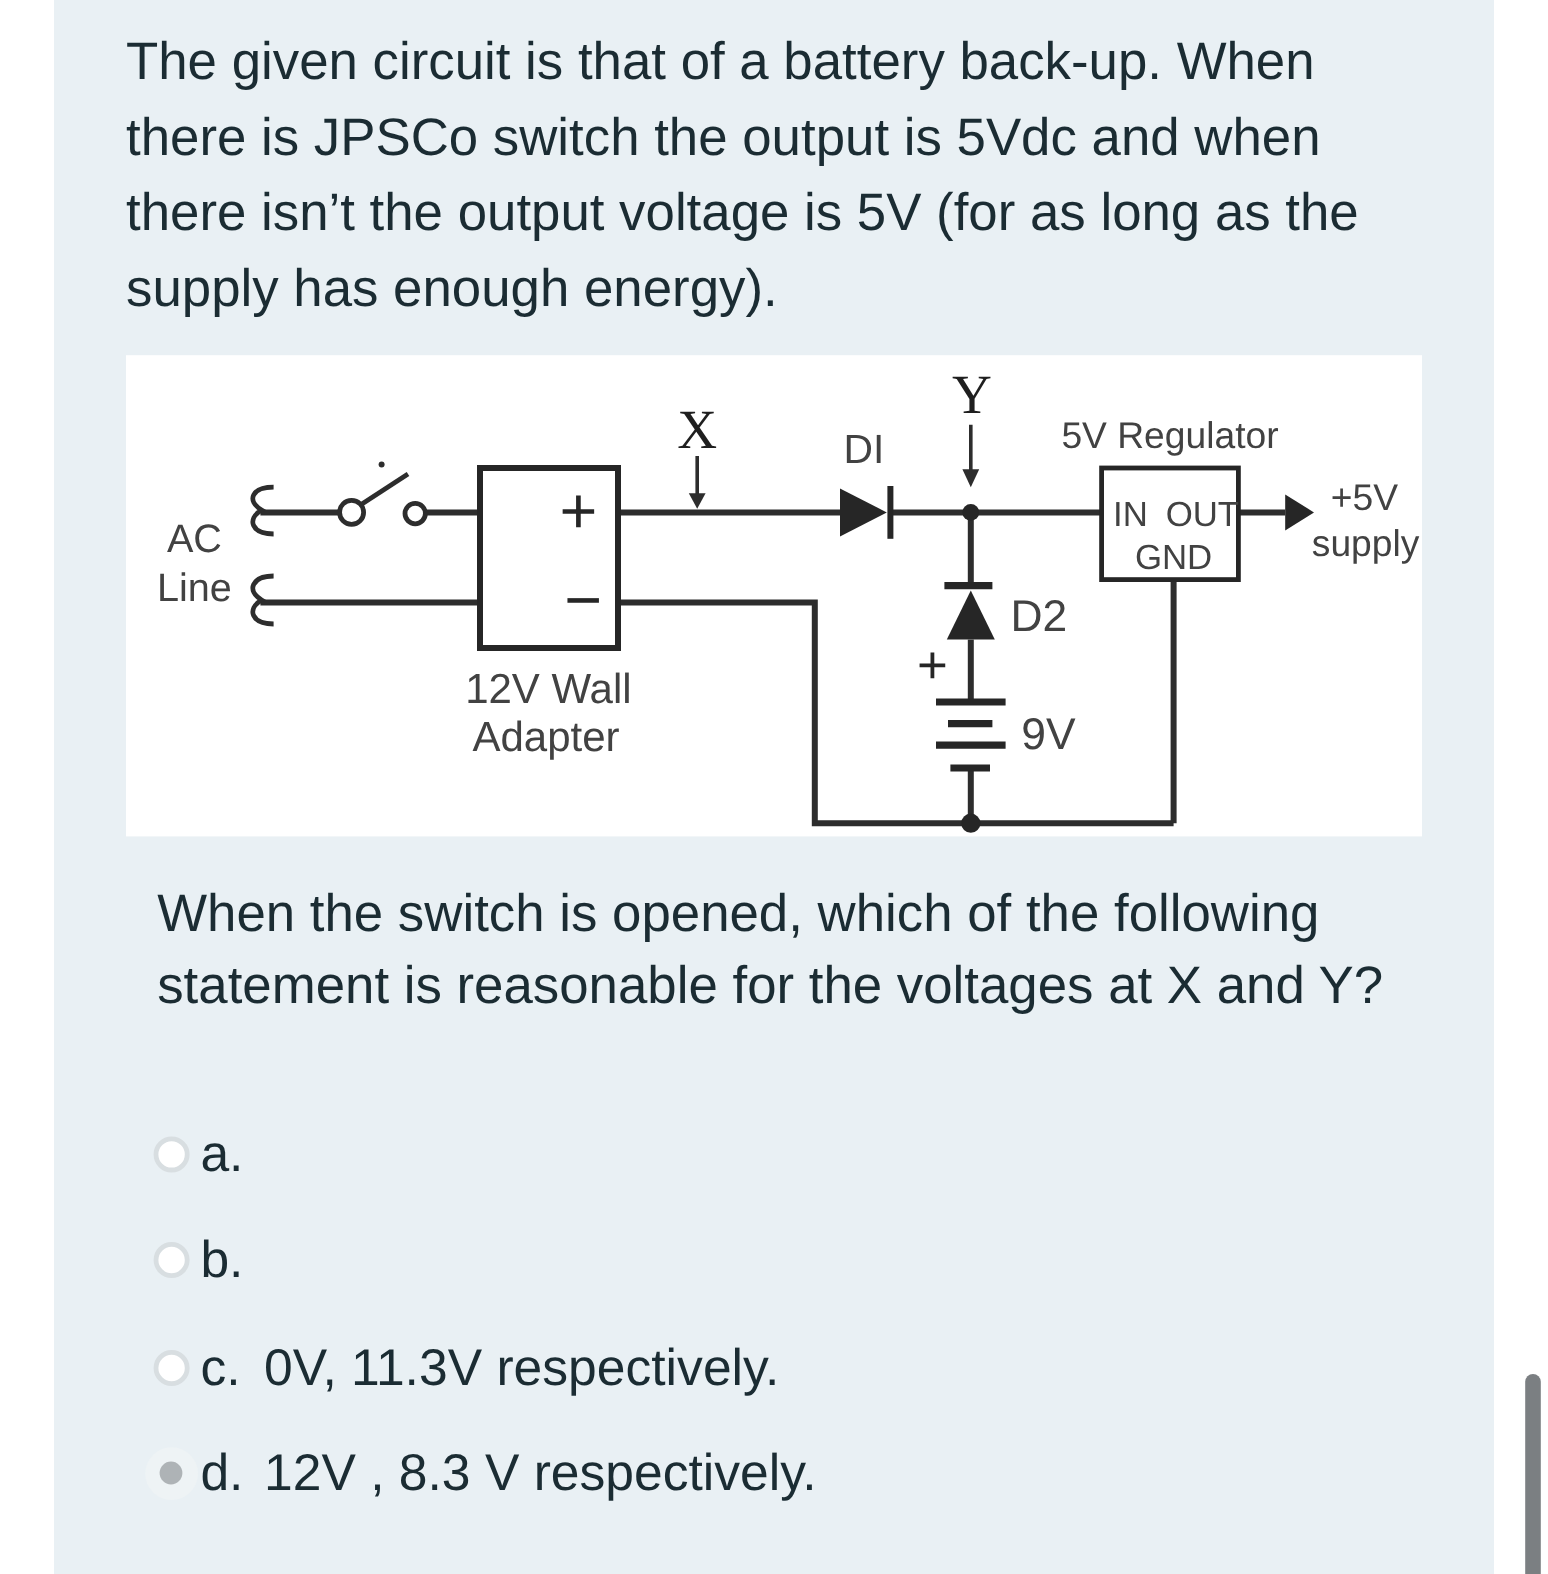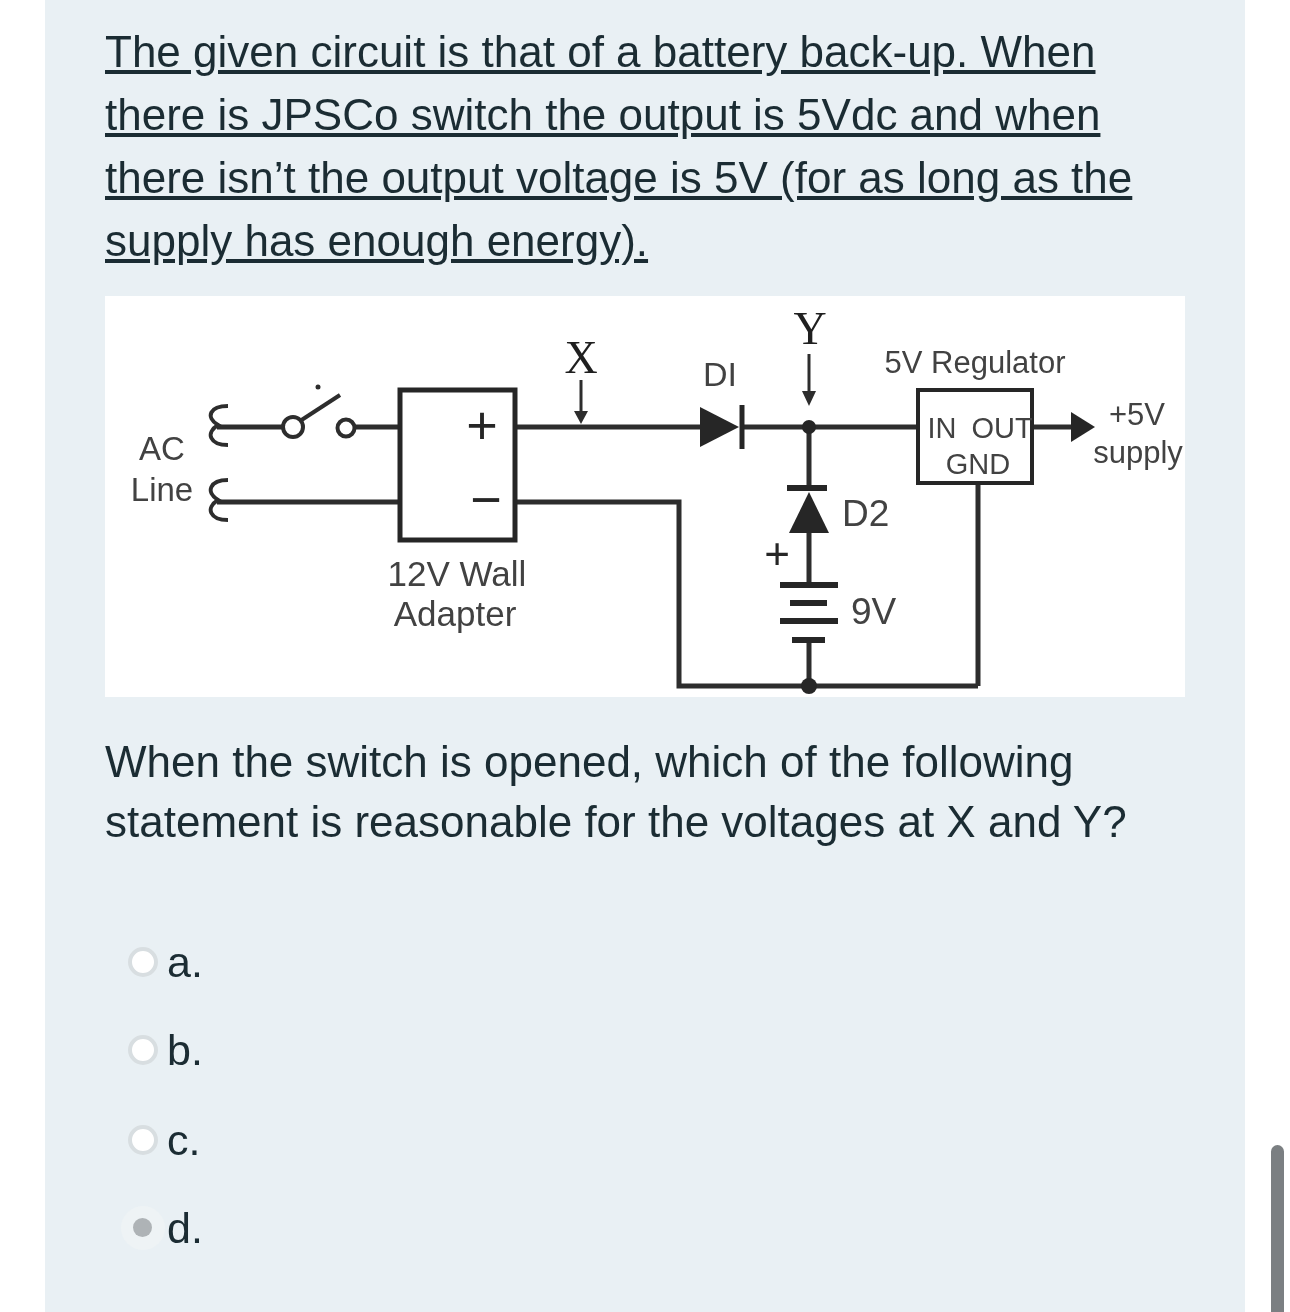--- a/index.html
+++ b/index.html
@@ -9,22 +9,22 @@
     font-family:"Liberation Sans", sans-serif;
   }
   .panel{
     position:absolute;left:45px;top:0;width:1200px;height:1312px;
     background:#e9f0f4;
   }
   .qline{
     position:absolute;left:105px;width:1110px;
     color:#1b2c33;font-size:44px;line-height:63px;white-space:nowrap;
   }
-  .intro{top:20px;text-decoration:underline;}
-  .prompt{top:731px;line-height:60px;}
+  .intro{top:20px;}
+  .prompt{top:731px;line-height:60px;margin-left:26px;}
   .diagram{
     position:absolute;left:105px;top:296px;width:1080px;height:401px;
     background:#ffffff;
   }
   .diagram svg{display:block;}
   .option{
     position:absolute;left:0;width:1290px;height:62px;
     color:#1b2c33;font-size:43px;
   }
   .option .key,.option .text{
@@ -161,22 +161,24 @@
 </div>
 
 <div class="option" style="top:1019px">
   <span class="radio"></span>
   <span class="key">b.</span>
 </div>
 
 <div class="option" style="top:1109px">
   <span class="radio"></span>
   <span class="key">c.</span>
+  <span class="text">0V, 11.3V respectively.</span>
 </div>
 
 <div class="option" style="top:1197px">
   <span class="radio-selected-outer">
     <span class="radio-selected-dot"></span>
   </span>
   <span class="key">d.</span>
+  <span class="text">12V , 8.3 V respectively.</span>
 </div>
 
 <div class="scrollbar-thumb"></div>
 
 </body></html>

